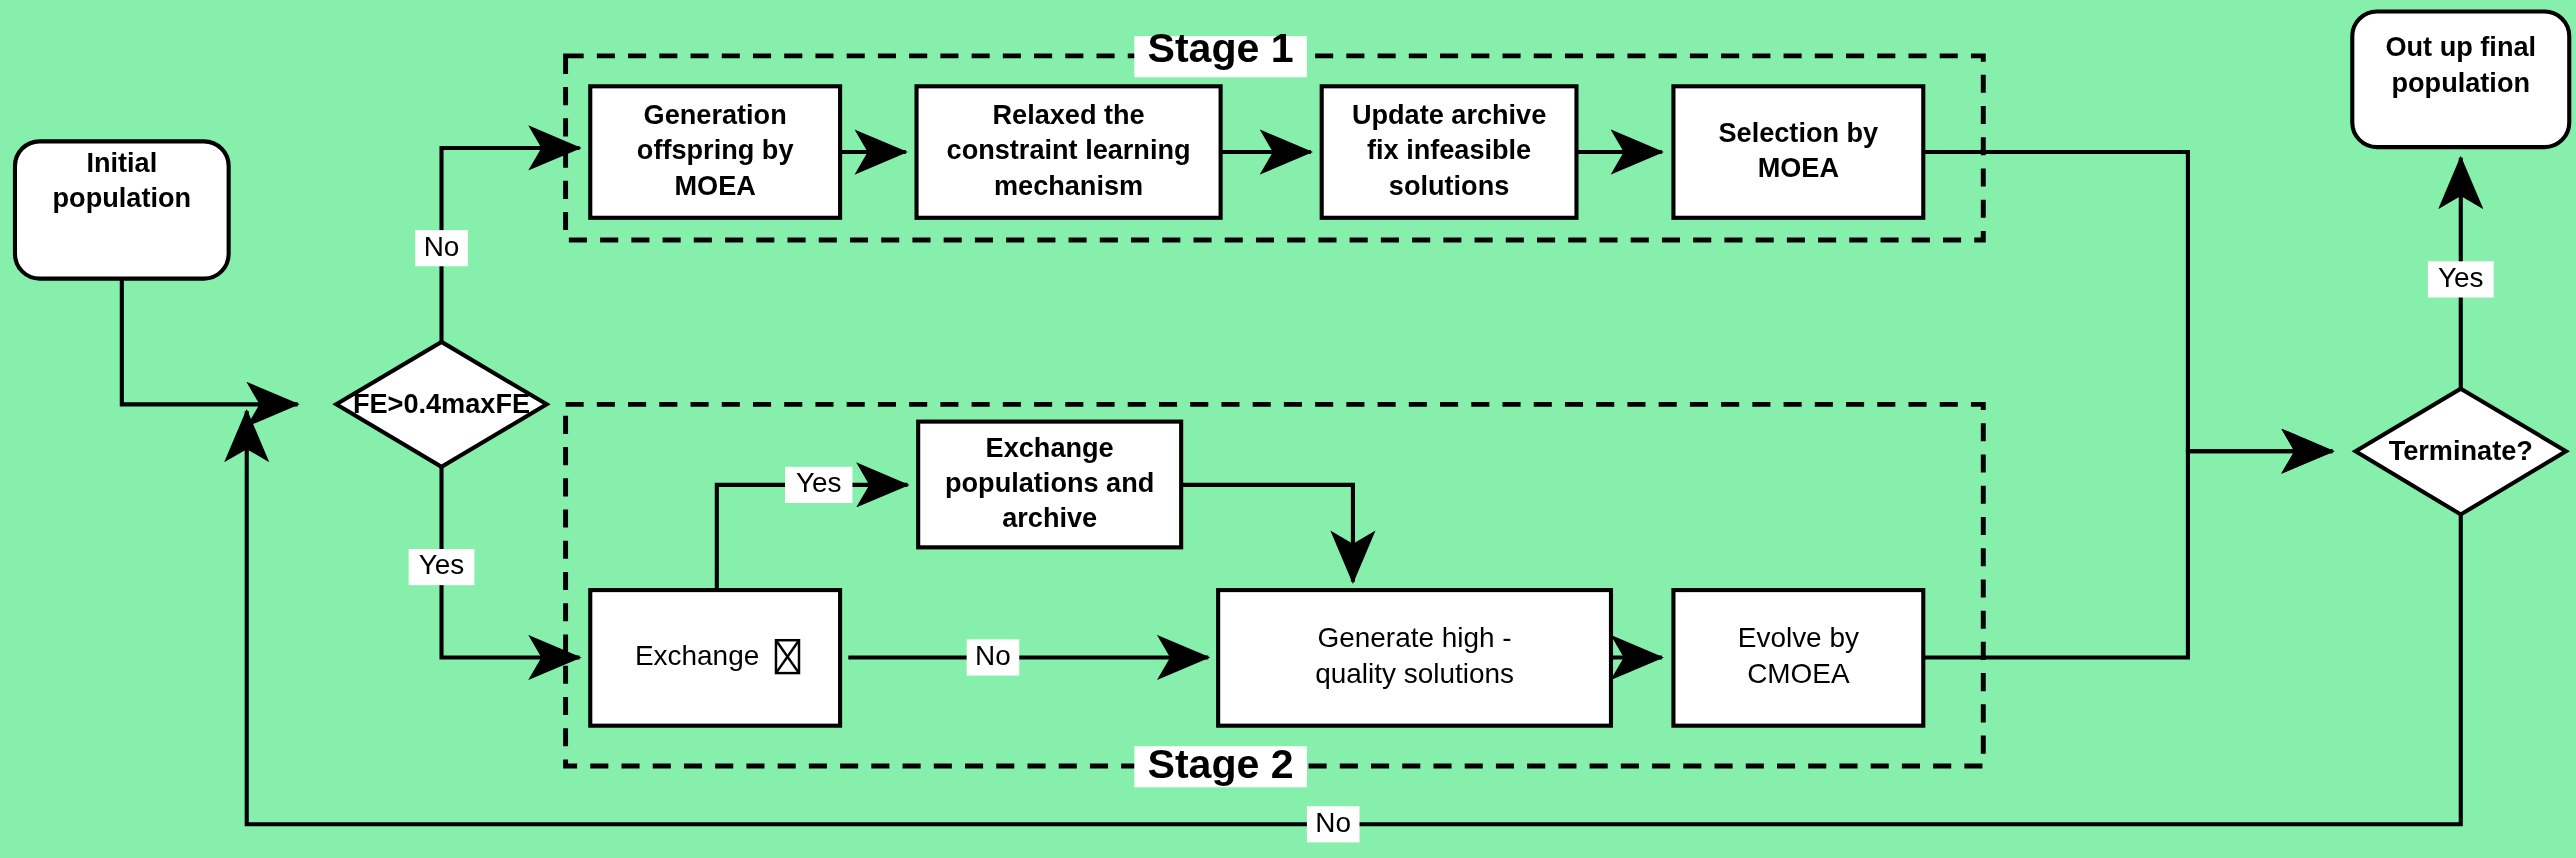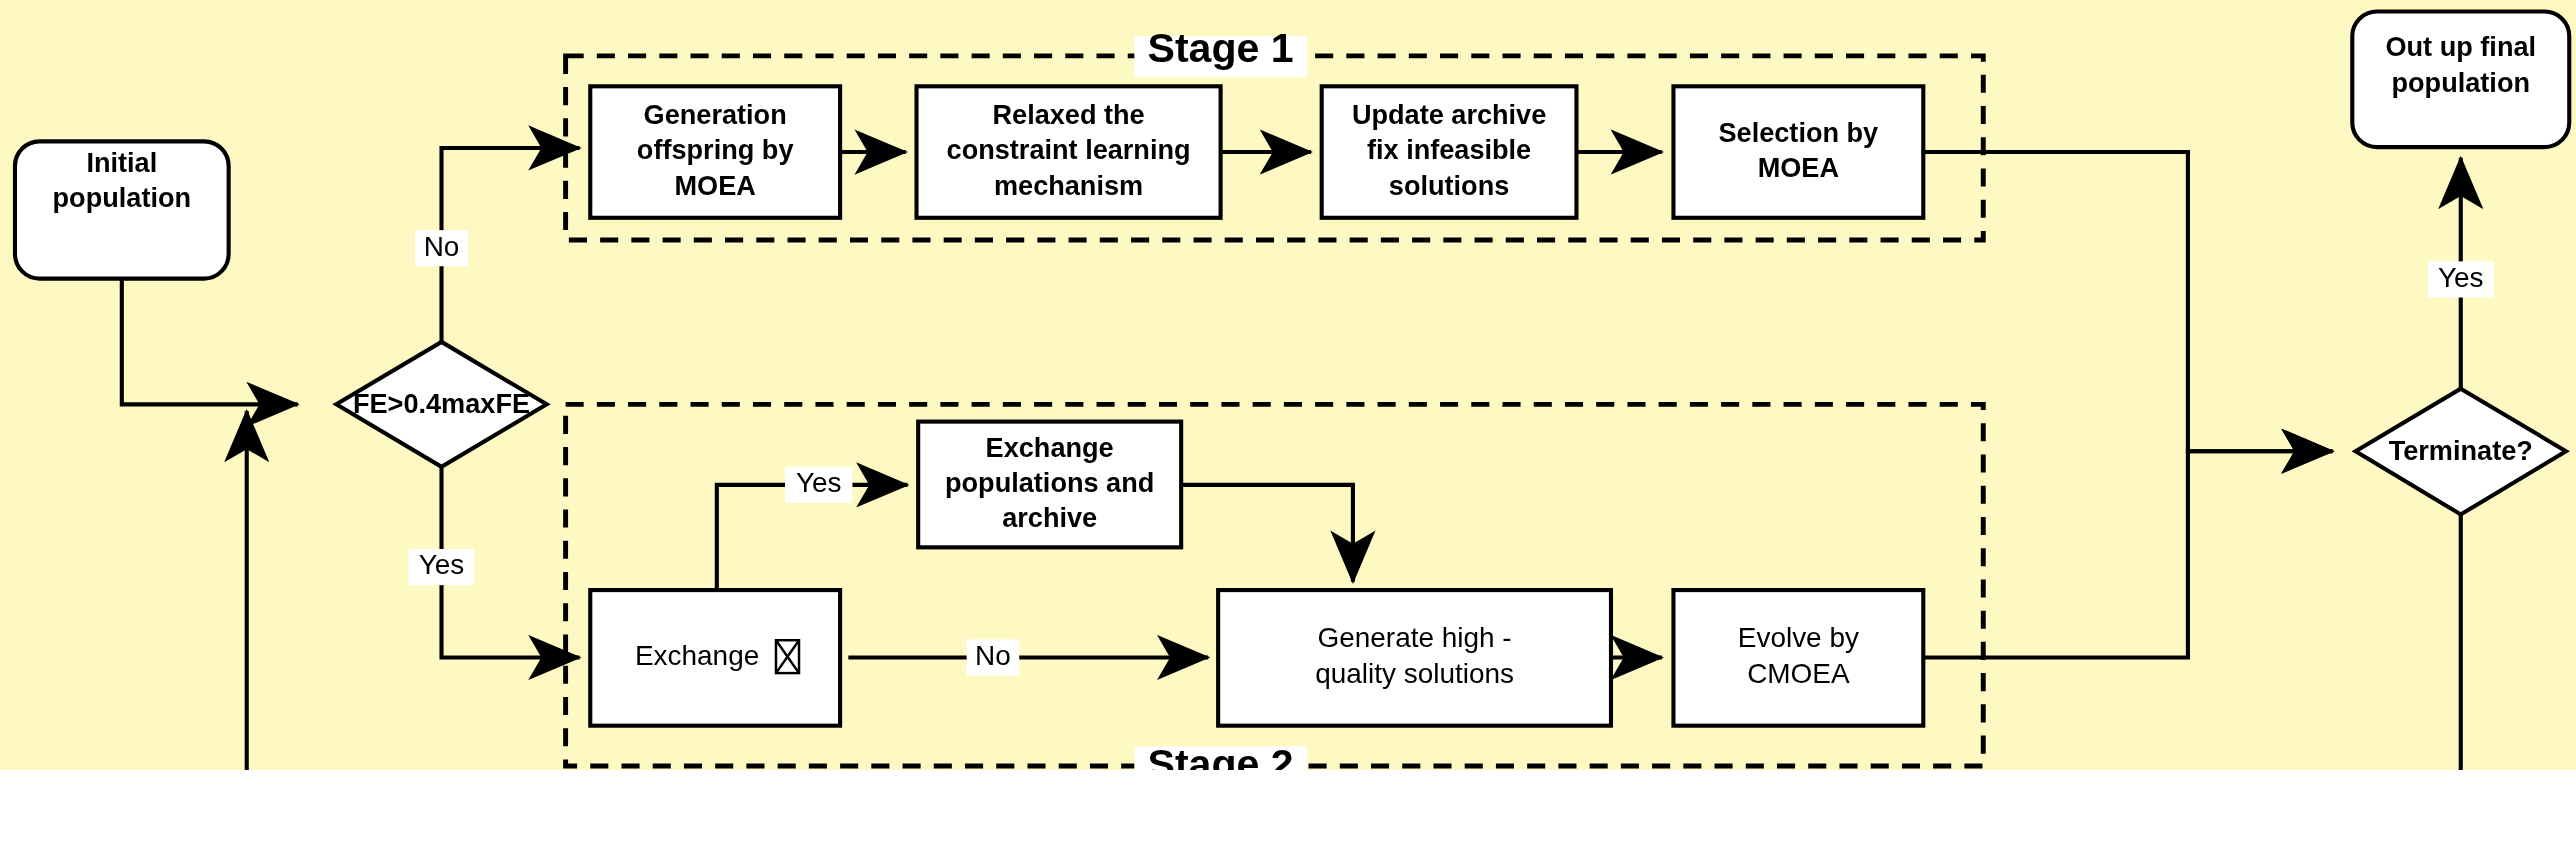--- a/index.html
+++ b/index.html
@@ -3,22 +3,22 @@
 <meta charset="utf-8">
 <style>
   html, body {
     margin: 0;
     padding: 0;
     background: #ffffff;
   }
   #canvas {
     position: relative;
     width: 2576px;
-    height: 770px;
-    background: #fef9c3;
+    height: 858px;
+    background: #86efac;
     font-family: "Liberation Sans", sans-serif;
   }
   svg.flow {
     position: absolute;
     top: 0; left: 0;
     width: 2576px;
     height: 858px;
     overflow: visible;
   }
   .node-rect, .node-round, .node-diamond {

